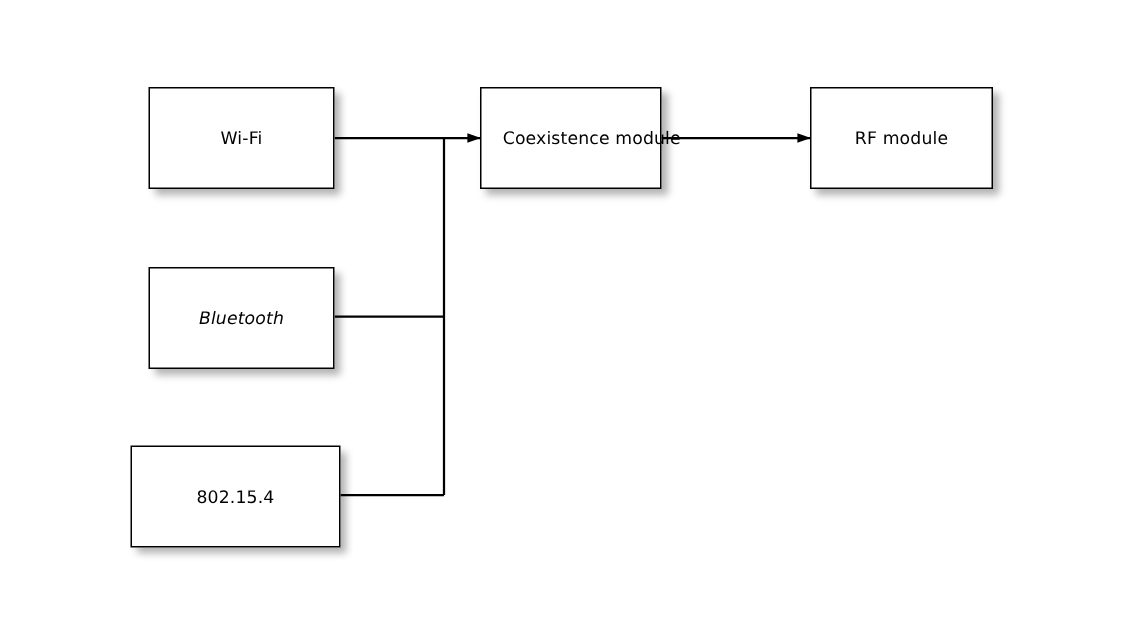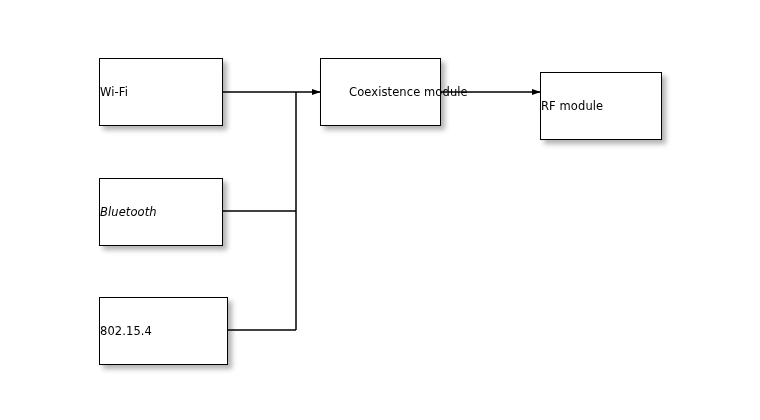--- a/index.html
+++ b/index.html
@@ -16,35 +16,35 @@
     font-family: "DejaVu Sans", sans-serif;
   }
   .node {
     position: absolute;
     box-sizing: border-box;
     background: #ffffff;
     border: 1.4px solid #000000;
     box-shadow: 4px 4px 5px rgba(0,0,0,0.30);
     display: flex;
     align-items: center;
-    justify-content: flex-start;
+    justify-content: center;
     text-align: center;
   }
   .node-label {
     font-size: 11.5px;
     line-height: 1.25;
     color: #000000;
     letter-spacing: 0.1px;
     white-space: nowrap;
   }
   #wifi-node      { left: 99px;  top: 58px;  width: 124px; height: 68px; }
   #bluetooth-node { left: 99px;  top: 178px; width: 124px; height: 68px; font-style: italic; }
-  #zigbee-node    { left: 99px;  top: 297px; width: 129px; height: 68px; }
+  #zigbee-node    { left: 87px;  top: 297px; width: 140px; height: 68px; }
   #coex-node      { left: 320px; top: 58px;  width: 121px; height: 68px; padding-left: 28px; }
-  #rf-node        { left: 540px; top: 58px;  width: 122px; height: 68px; margin-top: 14px; }
+  #rf-node        { left: 540px; top: 58px;  width: 122px; height: 68px; }
   #edges {
     position: absolute;
     left: 0;
     top: 0;
     width: 760px;
     height: 420px;
     pointer-events: none;
   }
 </style>
 </head>

